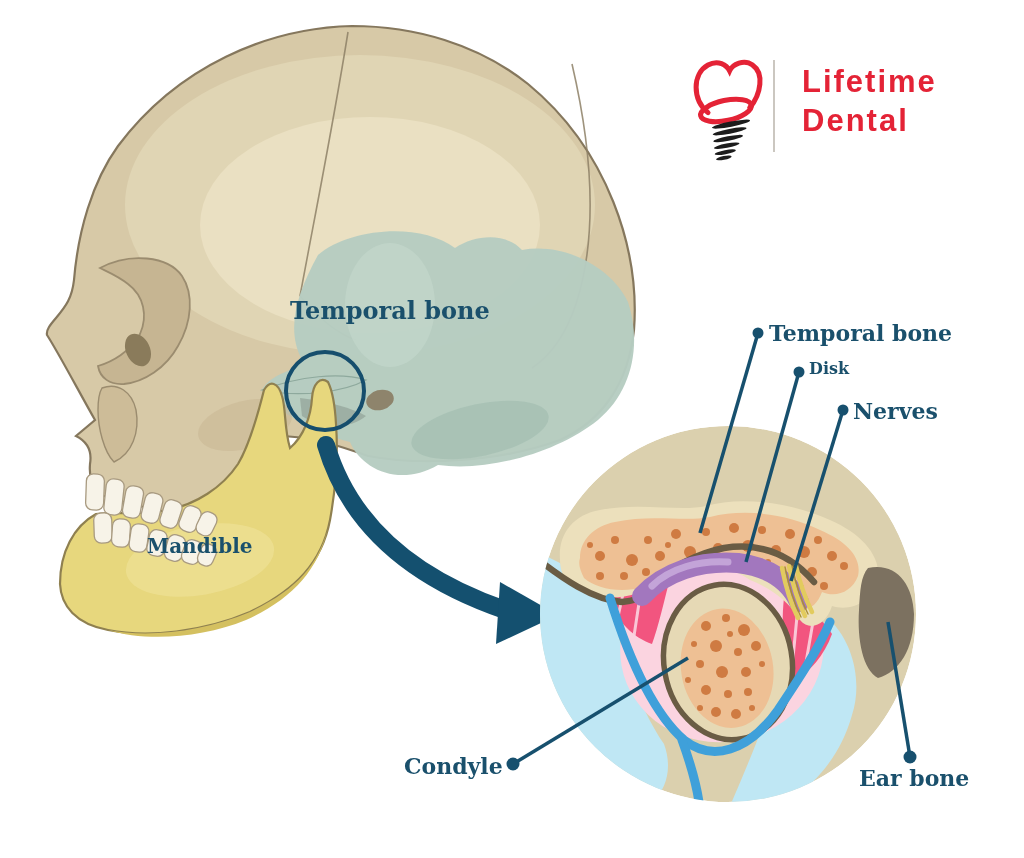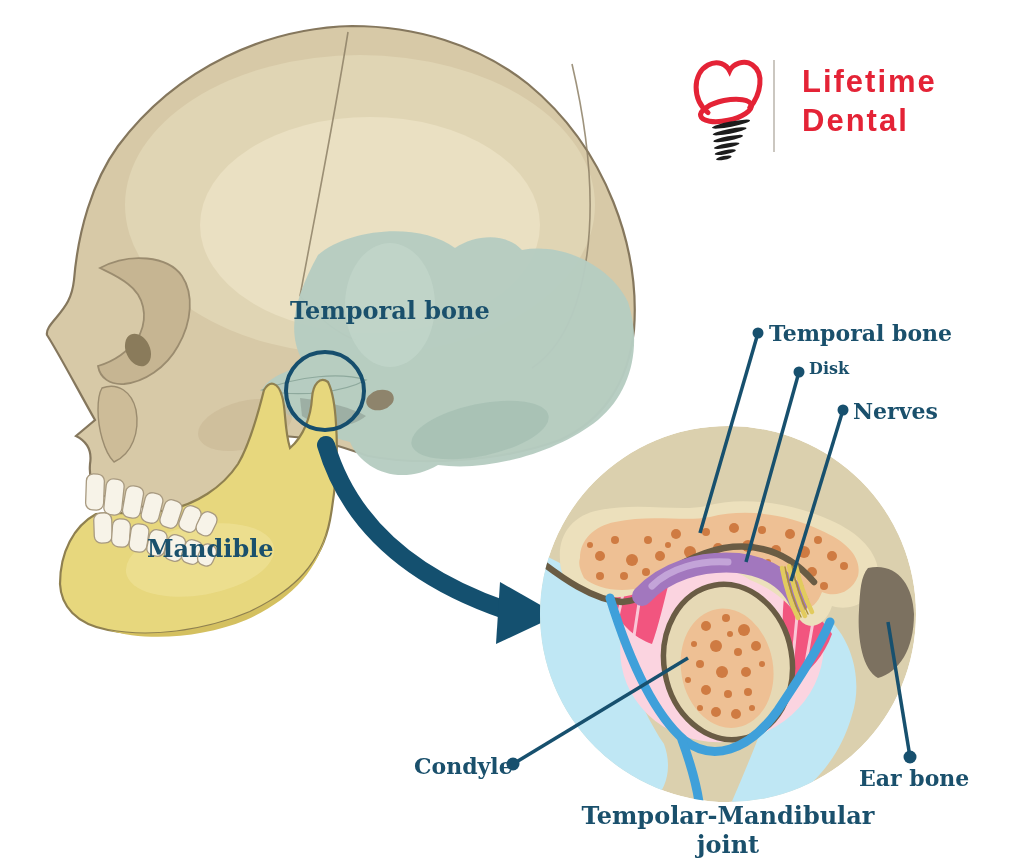--- a/index.html
+++ b/index.html
@@ -234,26 +234,22 @@
       </g>
     </svg>
   </div>
   <div class="abs divider" style="left:773px;top:60px"></div>
   <div class="abs brand" style="left:802px;top:62px">
     <div>Lifetime</div>
     <div>Dental</div>
   </div>
 
   <div class="abs anat-label" style="left:290px;top:296px;font-size:24px">Temporal bone</div>
-  <div class="abs anat-label" style="left:147px;top:534px;font-size:24px">Mandible</div>
+  <div class="abs anat-label" style="left:147px;top:534px;font-size:20px">Mandible</div>
 
   <div class="abs anat-label" style="left:769px;top:320px;font-size:22px">Temporal bone</div>
   <div class="abs anat-label" style="left:809px;top:359px;font-size:16px">Disk</div>
   <div class="abs anat-label" style="left:853px;top:398px;font-size:22px">Nerves</div>
-  <div class="abs anat-label" style="left:414px;top:753px;width:96px;text-align:left;font-size:22px">Condyle</div>
+  <div class="abs anat-label" style="left:404px;top:753px;width:96px;text-align:left;font-size:22px">Condyle</div>
   <div class="abs anat-label" style="left:859px;top:765px;font-size:22px">Ear bone</div>
 
-  <div class="abs caption" style="left:577px;top:801px;width:302px">
-    <div>Tempolar-Mandibular</div>
-    <div>joint</div>
-  </div>
 
 </div>
 
 </body></html>

